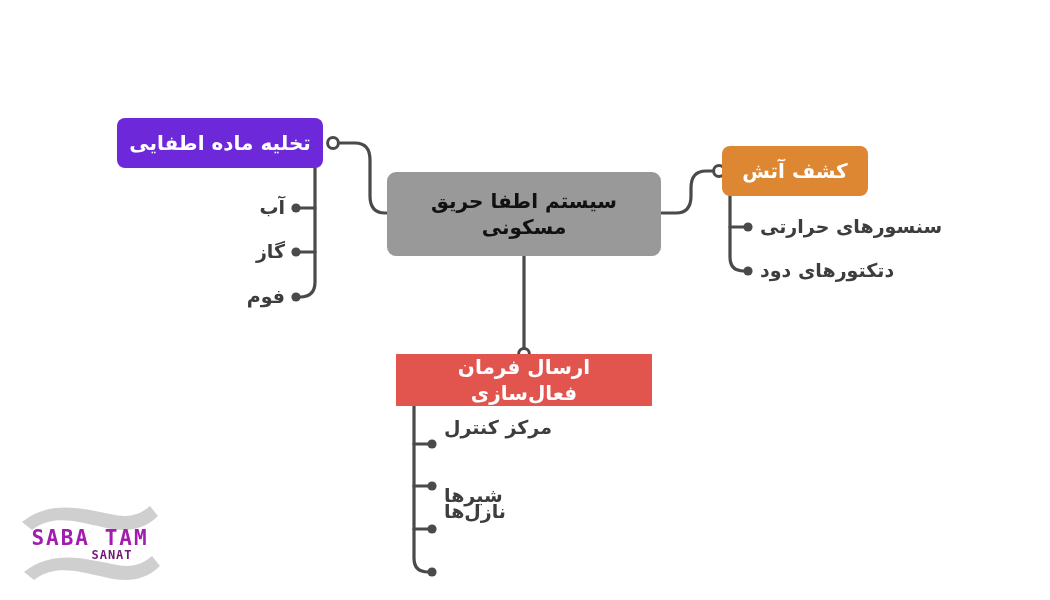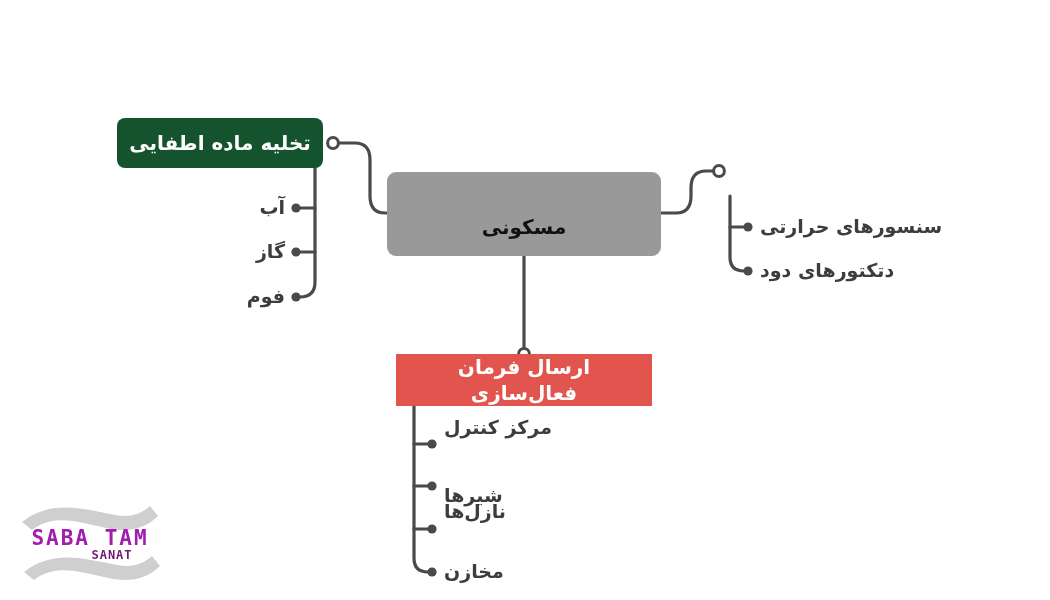--- a/index.html
+++ b/index.html
@@ -62,21 +62,21 @@
     height: 84px;
     background: #999999;
     color: #111111;
     font-size: 20px;
   }
   .node-pink {
     left: 117px;
     top: 118px;
     width: 206px;
     height: 50px;
-    background: #14532d;
+    background: #6d28d9;
     font-size: 20px;
     border-radius: 8px;
   }
   .node-orange {
     left: 722px;
     top: 146px;
     width: 146px;
     height: 50px;
     background: #dd8733;
     font-size: 20px;
@@ -185,45 +185,47 @@
 
       <circle cx="432" cy="444" r="4.6"></circle>
       <circle cx="432" cy="486" r="4.6"></circle>
       <circle cx="432" cy="529" r="4.6"></circle>
       <circle cx="432" cy="572" r="4.6"></circle>
     </g>
   </svg>
 
   <div class="node node-center">
     <div>
-      <br>
+      <span>سیستم اطفا حریق</span><br>
       <span>مسکونی</span>
     </div>
   </div>
 
   <div class="node node-pink">
     <span>تخلیه ماده اطفایی</span>
   </div>
 
+  <div class="node node-orange">
+    <span>کشف آتش</span>
+  </div>
 
   <div class="node node-red">
     <span>ارسال فرمان فعال‌سازی</span>
   </div>
 
   <div class="subitem sub-right-align" style="left:185px; top:196px; width:100px;">آب</div>
   <div class="subitem sub-right-align" style="left:185px; top:240px; width:100px;">گاز</div>
   <div class="subitem sub-right-align" style="left:185px; top:285px; width:100px;">فوم</div>
 
   <div class="subitem sub-left-align" style="left:760px; top:215px; width:230px;">سنسورهای حرارتی</div>
   <div class="subitem sub-left-align" style="left:760px; top:259px; width:230px;">دتکتورهای دود</div>
 
   <div class="subitem sub-left-align" style="left:444px; top:416px; width:220px;">مرکز کنترل</div>
   <div class="subitem sub-left-align" style="left:444px; top:484px; width:220px;">شیرها</div>
   <div class="subitem sub-left-align" style="left:444px; top:500px; width:220px;">نازل‌ها</div>
-  <div class="subitem sub-left-align" style="left:444px; top:560px; width:220px;">مخازن</div>
 
   <div class="logo">
     <svg width="160" height="86" viewBox="0 0 160 86">
       <path d="M 12 22 C 40 0 70 8 100 14 C 118 18 128 16 140 6 L 148 16 C 132 32 112 32 92 27 C 66 21 42 14 22 30 Z" fill="#cfcfcf"></path>
       <path d="M 14 72 C 42 50 72 58 102 64 C 120 68 130 66 142 56 L 150 66 C 134 82 114 82 94 77 C 68 71 44 64 24 80 Z" fill="#cfcfcf"></path>
     </svg>
     <div class="logo-text">SABA TAM</div>
     <div class="logo-sub">SANAT</div>
   </div>
 

